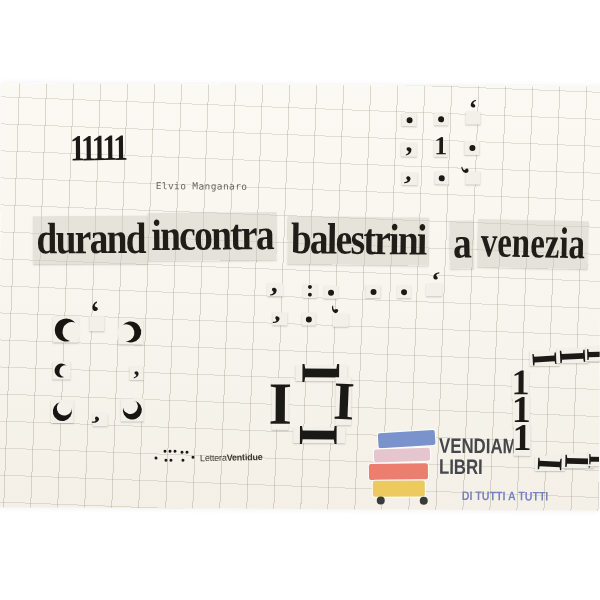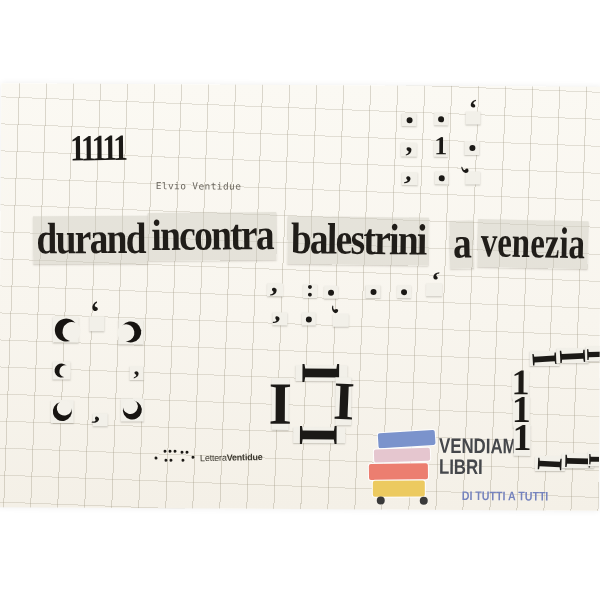--- a/index.html
+++ b/index.html
@@ -65,21 +65,21 @@
 </style>
 </head>
 <body>
 
 <div class="page">
   <div class="cover">
     <div class="grid"></div>
 
     <div class="art">
       <div class="ones">11111</div>
-      <div class="author">Elvio Ventidue</div>
+      <div class="author">Elvio Manganaro</div>
 
       <div>
         <span class="tw tw1">durand</span>
         <span class="tw tw2">incontra</span>
         <span class="tw tw3">balestrini</span>
         <span class="tw tw4">a</span>
         <span class="tw tw5">venezia</span>
       </div>
 
       <div class="pub"><span>Lettera</span><span class="bold">Ventidue</span></div>

